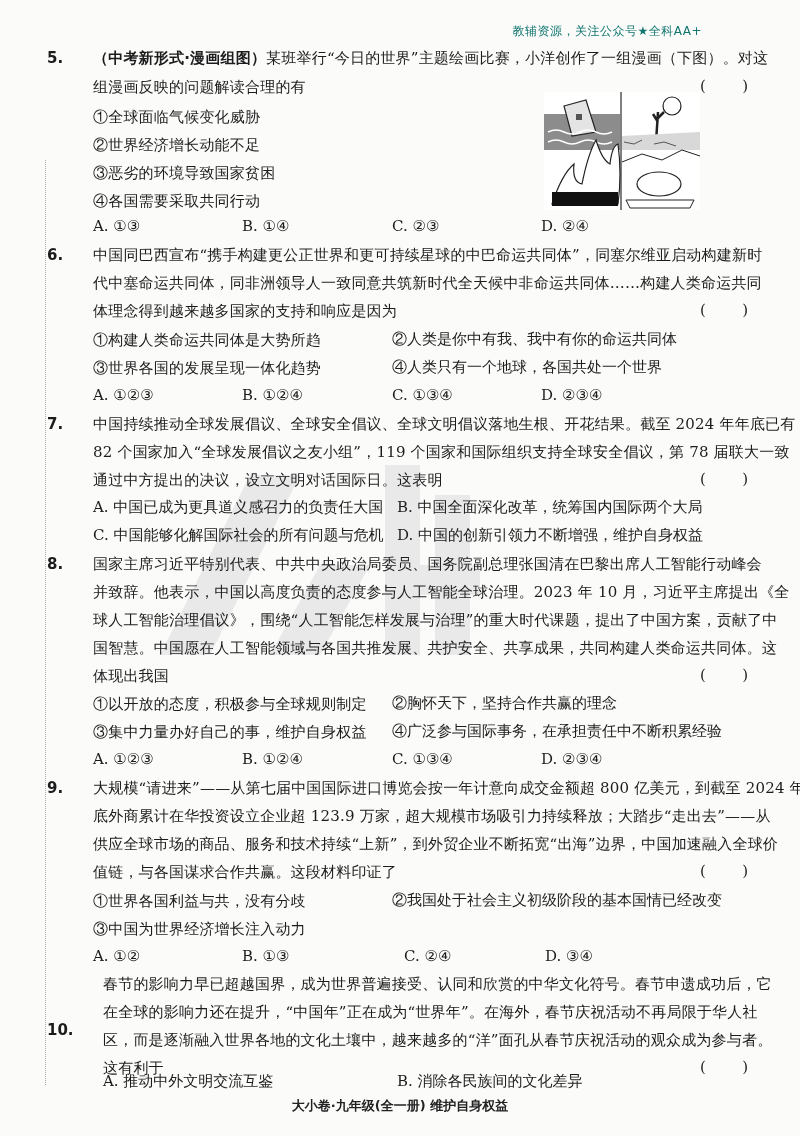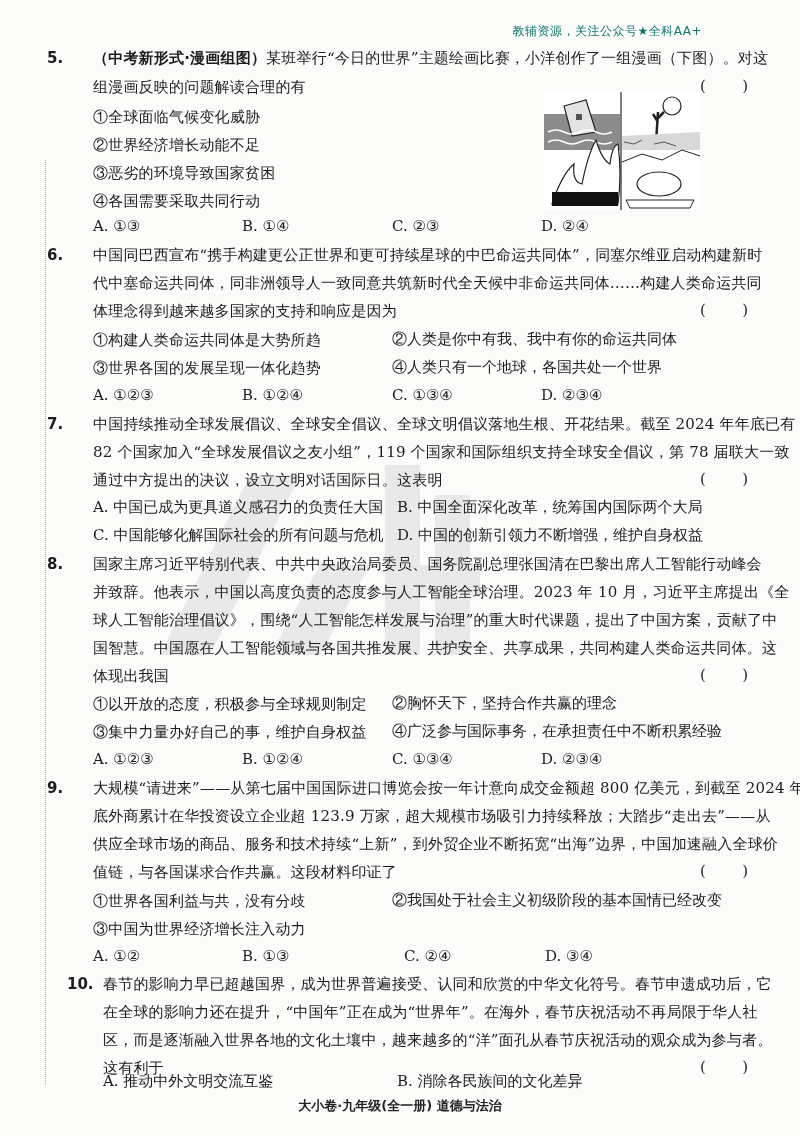--- a/index.html
+++ b/index.html
@@ -154,26 +154,26 @@
       <span>)</span>
     </div>
   <div class="line" style="top:891px;">①世界各国利益与共，没有分歧</div>
   <div class="opt" style="left:392px;top:891px;">②我国处于社会主义初级阶段的基本国情已经改变</div>
   <div class="line" style="top:919px;">③中国为世界经济增长注入动力</div>
   <div class="opt" style="left:93px;top:947px;">A. ①②</div>
   <div class="opt" style="left:242px;top:947px;">B. ①③</div>
   <div class="opt" style="left:404px;top:947px;">C. ②④</div>
   <div class="opt" style="left:545px;top:947px;">D. ③④</div>
 
-  <div class="qnum" style="left:47px;top:975px;margin-left:20px;">10.</div>
+  <div class="qnum" style="left:47px;top:1021px;">10.</div>
   <div class="line" style="top:974px;left:103px;">春节的影响力早已超越国界，成为世界普遍接受、认同和欣赏的中华文化符号。春节申遗成功后，它</div>
   <div class="line" style="top:1002px;left:103px;">在全球的影响力还在提升，“中国年”正在成为“世界年”。在海外，春节庆祝活动不再局限于华人社</div>
   <div class="line" style="top:1030px;left:103px;">区，而是逐渐融入世界各地的文化土壤中，越来越多的“洋”面孔从春节庆祝活动的观众成为参与者。</div>
   <div class="line" style="top:1058px;left:103px;">这有利于</div>
   <div class="paren" style="top:1058px;">
       <span>(</span>
       <span>)</span>
     </div>
   <div class="opt" style="left:103px;top:1072px;">A. 推动中外文明交流互鉴</div>
   <div class="opt" style="left:397px;top:1072px;">B. 消除各民族间的文化差异</div>
 
-  <div class="footer">大小卷·九年级(全一册) 道德与法治</div>
+  <div class="footer">大小卷·九年级(全一册) 维护自身权益</div>
 </div>
 
 </body></html>

